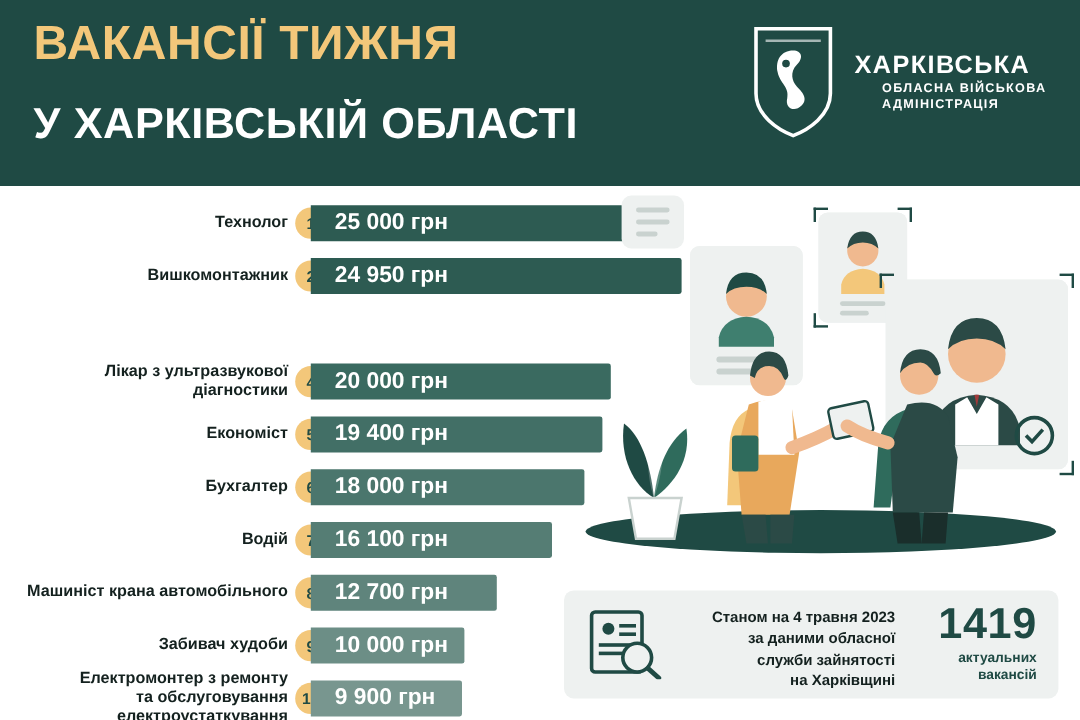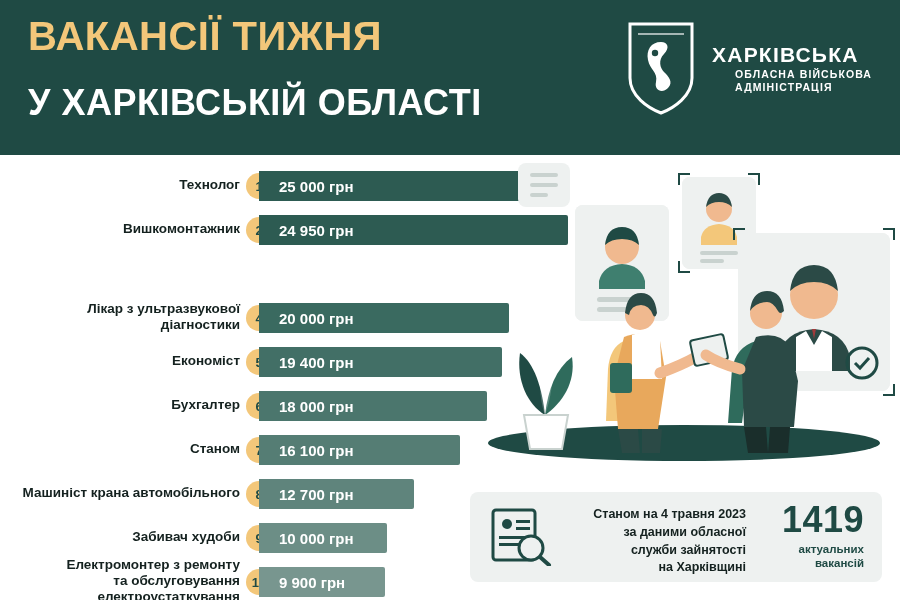--- a/index.html
+++ b/index.html
@@ -109,21 +109,21 @@
   .bar-fill {
     position: absolute;
     left: 0; top: 0;
     height: 30px;
     border-radius: 0 2px 2px 0;
   }
   .bar-value {
     position: relative;
     z-index: 2;
     color: #ffffff;
-    font-size: 15px;
+    font-size: 19px;
     font-weight: bold;
     padding-left: 20px;
     white-space: nowrap;
   }
 
   
   .illus {
     position: absolute;
     left: 470px; top: 155px;
     width: 430px; height: 330px;
@@ -270,21 +270,21 @@
     <div class="row" style="top:236px;width:580px">
       <div class="row-label" style="right:340px;top:6px">Бухгалтер</div>
       <div class="rank" style="left:246px;top:2px">6</div>
       <div class="bar" style="left:259px;top:0;width:228px">
         <div class="bar-fill" style="width:228px;background:#4b766d"></div>
         <div class="bar-value">18 000 грн</div>
       </div>
     </div>
 
     <div class="row" style="top:280px;width:580px">
-      <div class="row-label" style="right:340px;top:6px">Станом</div>
+      <div class="row-label" style="right:340px;top:6px">Водій</div>
       <div class="rank" style="left:246px;top:2px">7</div>
       <div class="bar" style="left:259px;top:0;width:163px">
         <div class="bar-fill" style="width:201px;background:#557d74"></div>
         <div class="bar-value">16 100 грн</div>
       </div>
     </div>
 
     <div class="row" style="top:324px;width:580px">
       <div class="row-label" style="right:340px;top:6px;width:250px">Машиніст крана автомобільного</div>
       <div class="rank" style="left:246px;top:2px">8</div>

